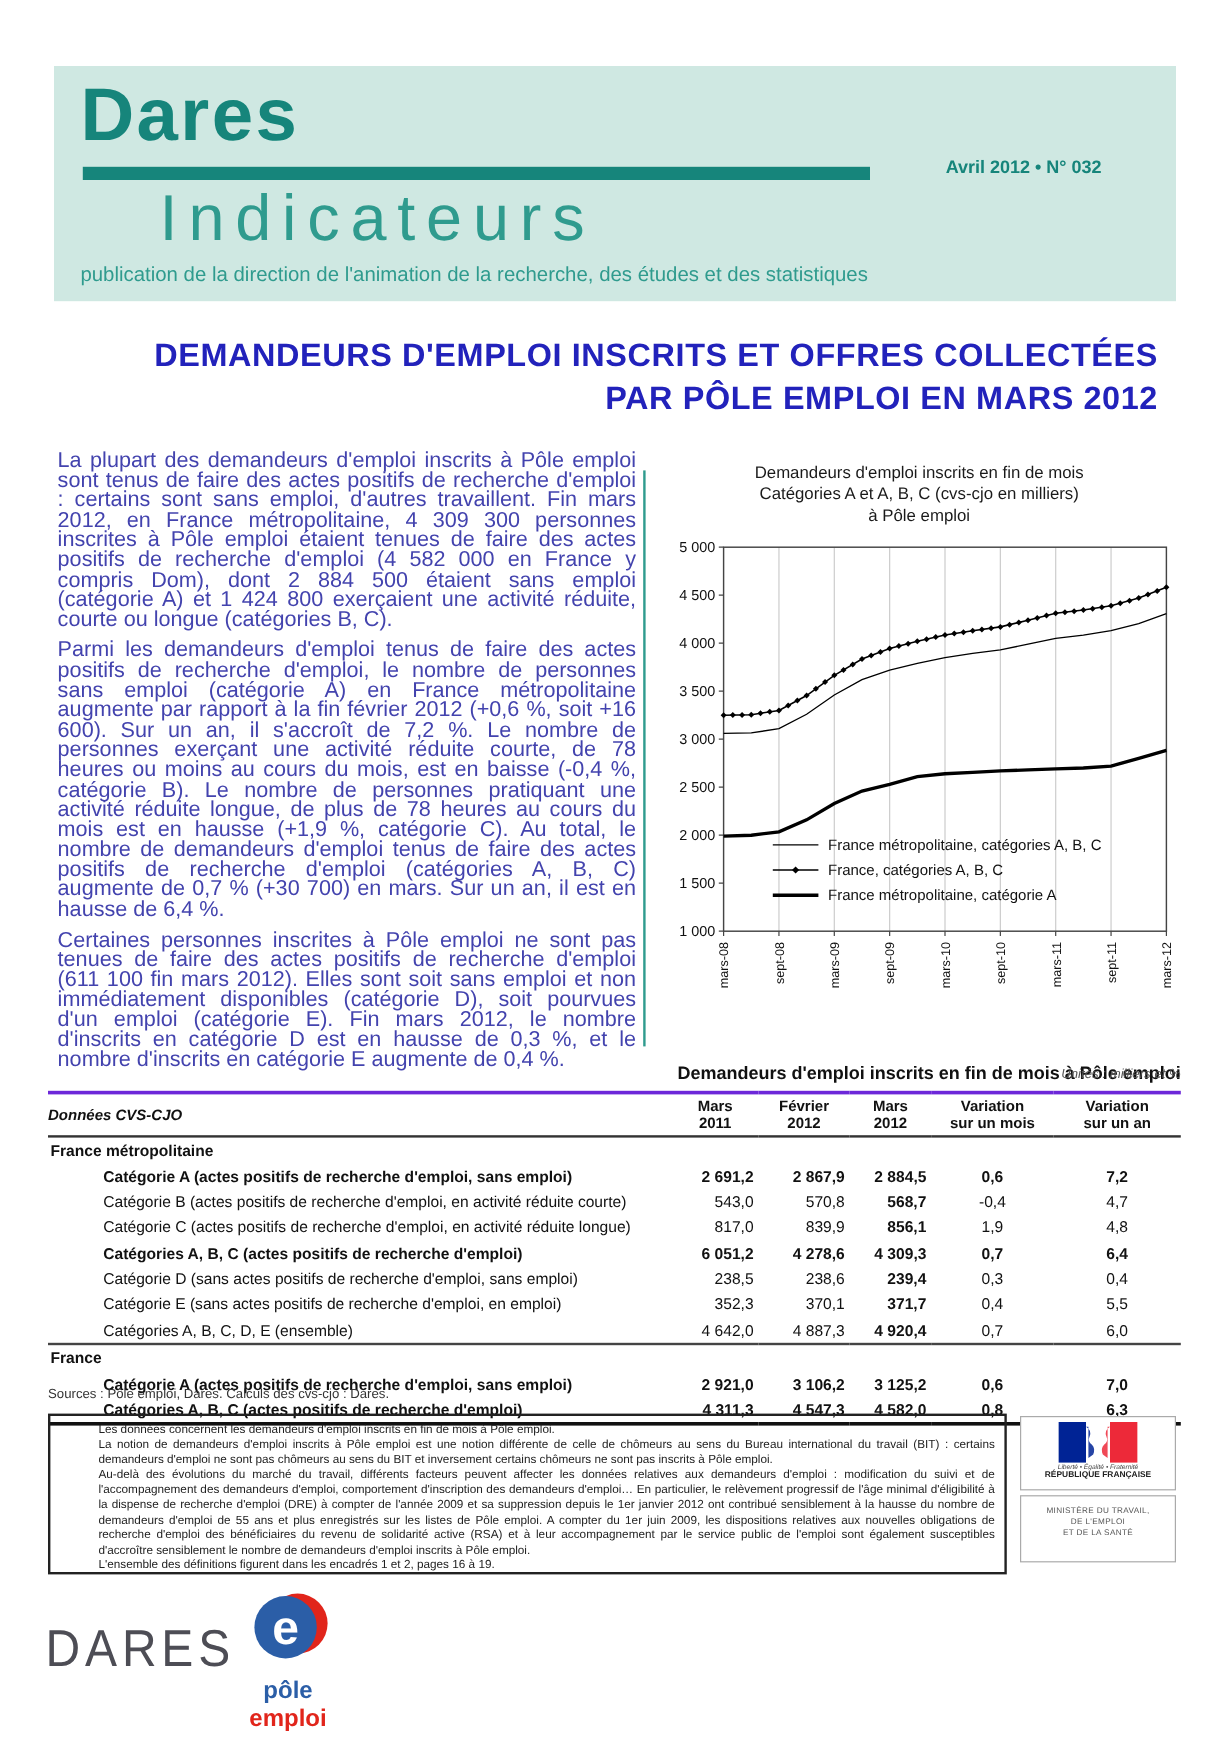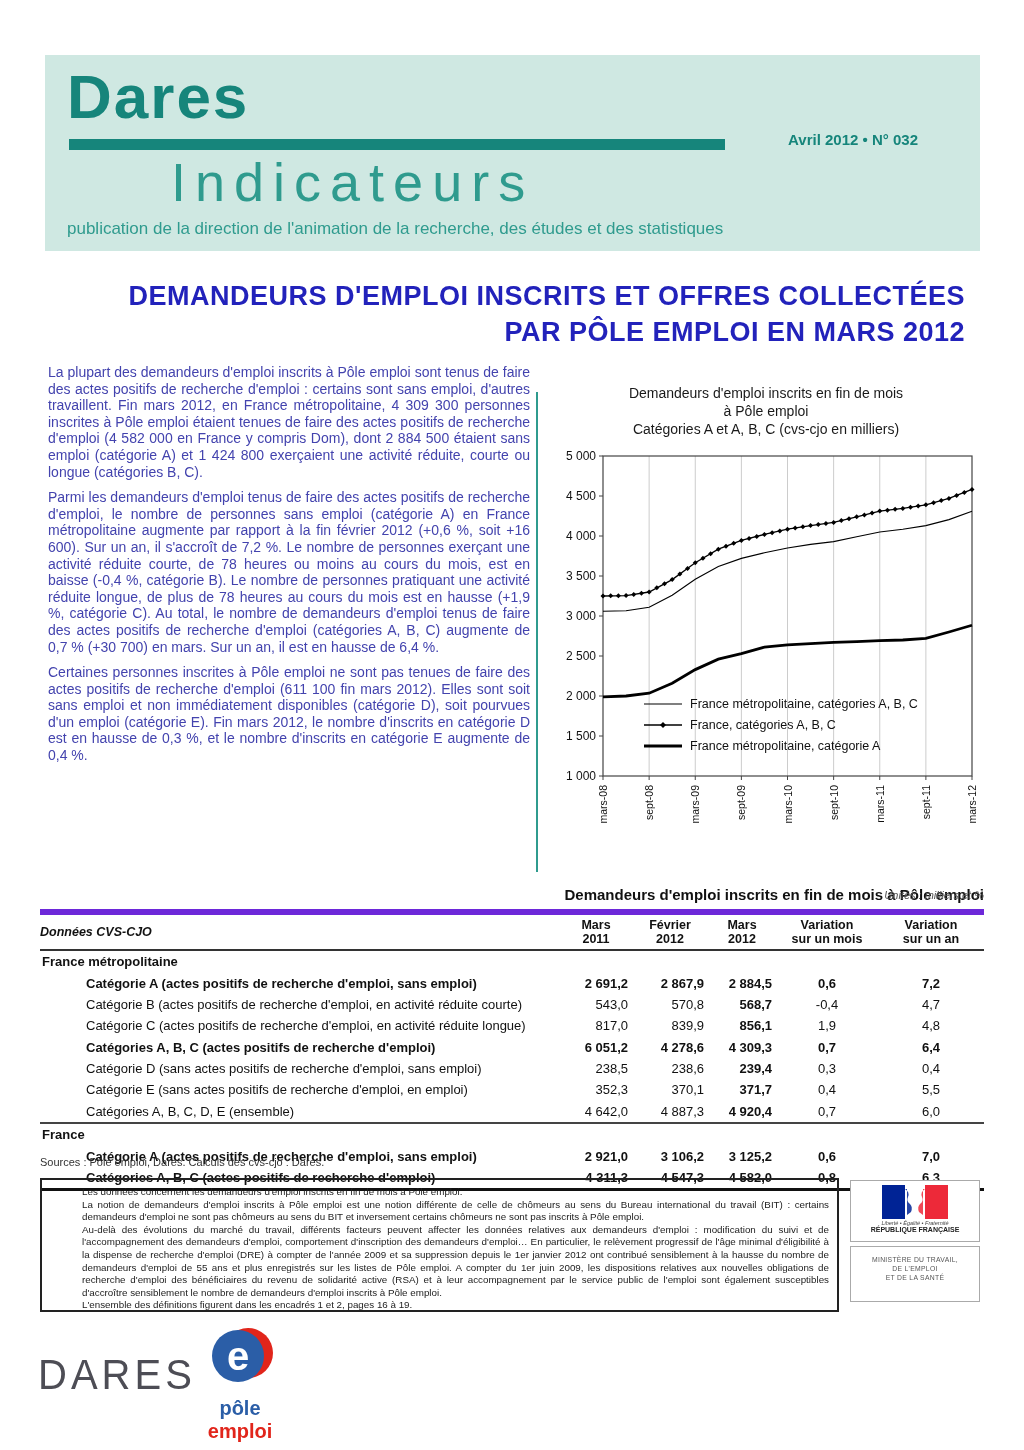--- a/index.html
+++ b/index.html
@@ -6,44 +6,44 @@
   .page{position:relative;width:1024px;height:1450px;background:#ffffff;overflow:hidden;
         font-family:"Liberation Sans", sans-serif;color:#222;}
 
   
   .masthead{position:absolute;left:45px;top:55px;width:935px;height:196px;background:#cfe8e2;}
   .brand-top{position:absolute;left:22px;top:6px;font-size:62px;font-weight:bold;
              color:#16857b;letter-spacing:2px;}
   .brand-bar{position:absolute;left:24px;top:84px;width:656px;height:11px;background:#16857b;}
   .issue{position:absolute;right:62px;top:76px;font-size:15px;font-weight:bold;color:#16857b;}
   .brand-bottom{position:absolute;left:88px;top:96px;font-size:54px;font-weight:normal;
-                color:#2f9b8e;letter-spacing:9px;margin-left:38px;}
+                color:#2f9b8e;letter-spacing:9px;}
   .masthead-subtitle{position:absolute;left:22px;bottom:12px;font-size:17px;color:#2f9b8e;}
 
   
   .doc-title{position:absolute;left:60px;top:278px;width:905px;text-align:right;
              color:#2222bb;font-weight:bold;font-size:27px;line-height:36px;letter-spacing:0.5px;}
 
   
-  .body-col{position:absolute;left:48px;top:364px;width:482px;font-size:14px;line-height:16.6px;
+  .body-col{position:absolute;left:48px;top:375px;width:482px;font-size:18px;line-height:16.6px;
             color:#4343ae;text-align:justify;}
   .body-col p{margin:0 0 9px 0;}
   .col-divider{position:absolute;left:536px;top:392px;width:2px;height:480px;background:#2f9b8e;}
 
   
   .chart-block{position:absolute;left:548px;top:384px;width:436px;}
   .chart-title{text-align:center;font-size:14px;line-height:18px;color:#1a1a1a;margin-bottom:4px;}
 
   
   .table-block{position:absolute;left:40px;top:886px;width:944px;}
   .table-title-row{position:relative;height:20px;}
   .table-title{text-align:right;font-weight:bold;font-size:15px;color:#111;}
   .units-note{position:absolute;right:0;top:3px;font-style:italic;font-size:11px;color:#555;}
   table.data{table-layout:fixed;width:944px;border-collapse:collapse;margin-top:3px;
-             border-top:6px solid #6d28d9;}
+             border-top:3px solid #6d28d9;}
   table.data th{font-size:12.5px;color:#111;vertical-align:middle;padding:3px 0;}
   th.rowhdr{text-align:left;font-style:italic;font-weight:bold;font-size:13px;padding-left:2px;}
   table.data thead tr{border-bottom:2px solid #333;}
   td{font-size:13px;color:#111;padding:3.2px 0;}
   td.lbl{padding-left:46px;}
   td.sec{font-weight:bold;font-size:13px;padding-left:2px;}
   td.num{text-align:right;padding-right:4px;}
   td.var{text-align:center;}
   td.b{font-weight:bold;}
   tr.sect-end{border-bottom:2px solid #444;}
@@ -95,22 +95,22 @@
   <div class="body-col">
     <p>La plupart des demandeurs d'emploi inscrits à Pôle emploi sont tenus de faire des actes positifs de recherche d'emploi : certains sont sans emploi, d'autres travaillent. Fin mars 2012, en France métropolitaine, 4 309 300 personnes inscrites à Pôle emploi étaient tenues de faire des actes positifs de recherche d'emploi (4 582 000 en France y compris Dom), dont 2 884 500 étaient sans emploi (catégorie A) et 1 424 800 exerçaient une activité réduite, courte ou longue (catégories B, C).</p>
     <p>Parmi les demandeurs d'emploi tenus de faire des actes positifs de recherche d'emploi, le nombre de personnes sans emploi (catégorie A) en France métropolitaine augmente par rapport à la fin février 2012 (+0,6 %, soit +16 600). Sur un an, il s'accroît de 7,2 %. Le nombre de personnes exerçant une activité réduite courte, de 78 heures ou moins au cours du mois, est en baisse (-0,4 %, catégorie B). Le nombre de personnes pratiquant une activité réduite longue, de plus de 78 heures au cours du mois est en hausse (+1,9 %, catégorie C). Au total, le nombre de demandeurs d'emploi tenus de faire des actes positifs de recherche d'emploi (catégories A, B, C) augmente de 0,7 % (+30 700) en mars. Sur un an, il est en hausse de 6,4 %.</p>
     <p>Certaines personnes inscrites à Pôle emploi ne sont pas tenues de faire des actes positifs de recherche d'emploi (611 100 fin mars 2012). Elles sont soit sans emploi et non immédiatement disponibles (catégorie D), soit pourvues d'un emploi (catégorie E). Fin mars 2012, le nombre d'inscrits en catégorie D est en hausse de 0,3 %, et le nombre d'inscrits en catégorie E augmente de 0,4 %.</p>
   </div>
   <div class="col-divider"></div>
 
   <div class="chart-block">
     <div class="chart-title">
       <div>Demandeurs d'emploi inscrits en fin de mois</div>
+      <div>Catégories A et A, B, C (cvs-cjo en milliers)</div>
       <div>à Pôle emploi</div>
-      <div>Catégories A et A, B, C (cvs-cjo en milliers)</div>
     </div>
     <svg id="chart-svg" width="436" height="420">
         <line x1="101.125" y1="14" x2="101.125" y2="334" stroke="#cccccc" stroke-width="1"></line>
         <line x1="147.25" y1="14" x2="147.25" y2="334" stroke="#cccccc" stroke-width="1"></line>
         <line x1="193.375" y1="14" x2="193.375" y2="334" stroke="#cccccc" stroke-width="1"></line>
         <line x1="239.5" y1="14" x2="239.5" y2="334" stroke="#cccccc" stroke-width="1"></line>
         <line x1="285.625" y1="14" x2="285.625" y2="334" stroke="#cccccc" stroke-width="1"></line>
         <line x1="331.75" y1="14" x2="331.75" y2="334" stroke="#cccccc" stroke-width="1"></line>
         <line x1="377.875" y1="14" x2="377.875" y2="334" stroke="#cccccc" stroke-width="1"></line>
         <rect x="55" y="14" width="369" height="320" fill="none" stroke="#444" stroke-width="1.2"></rect>

